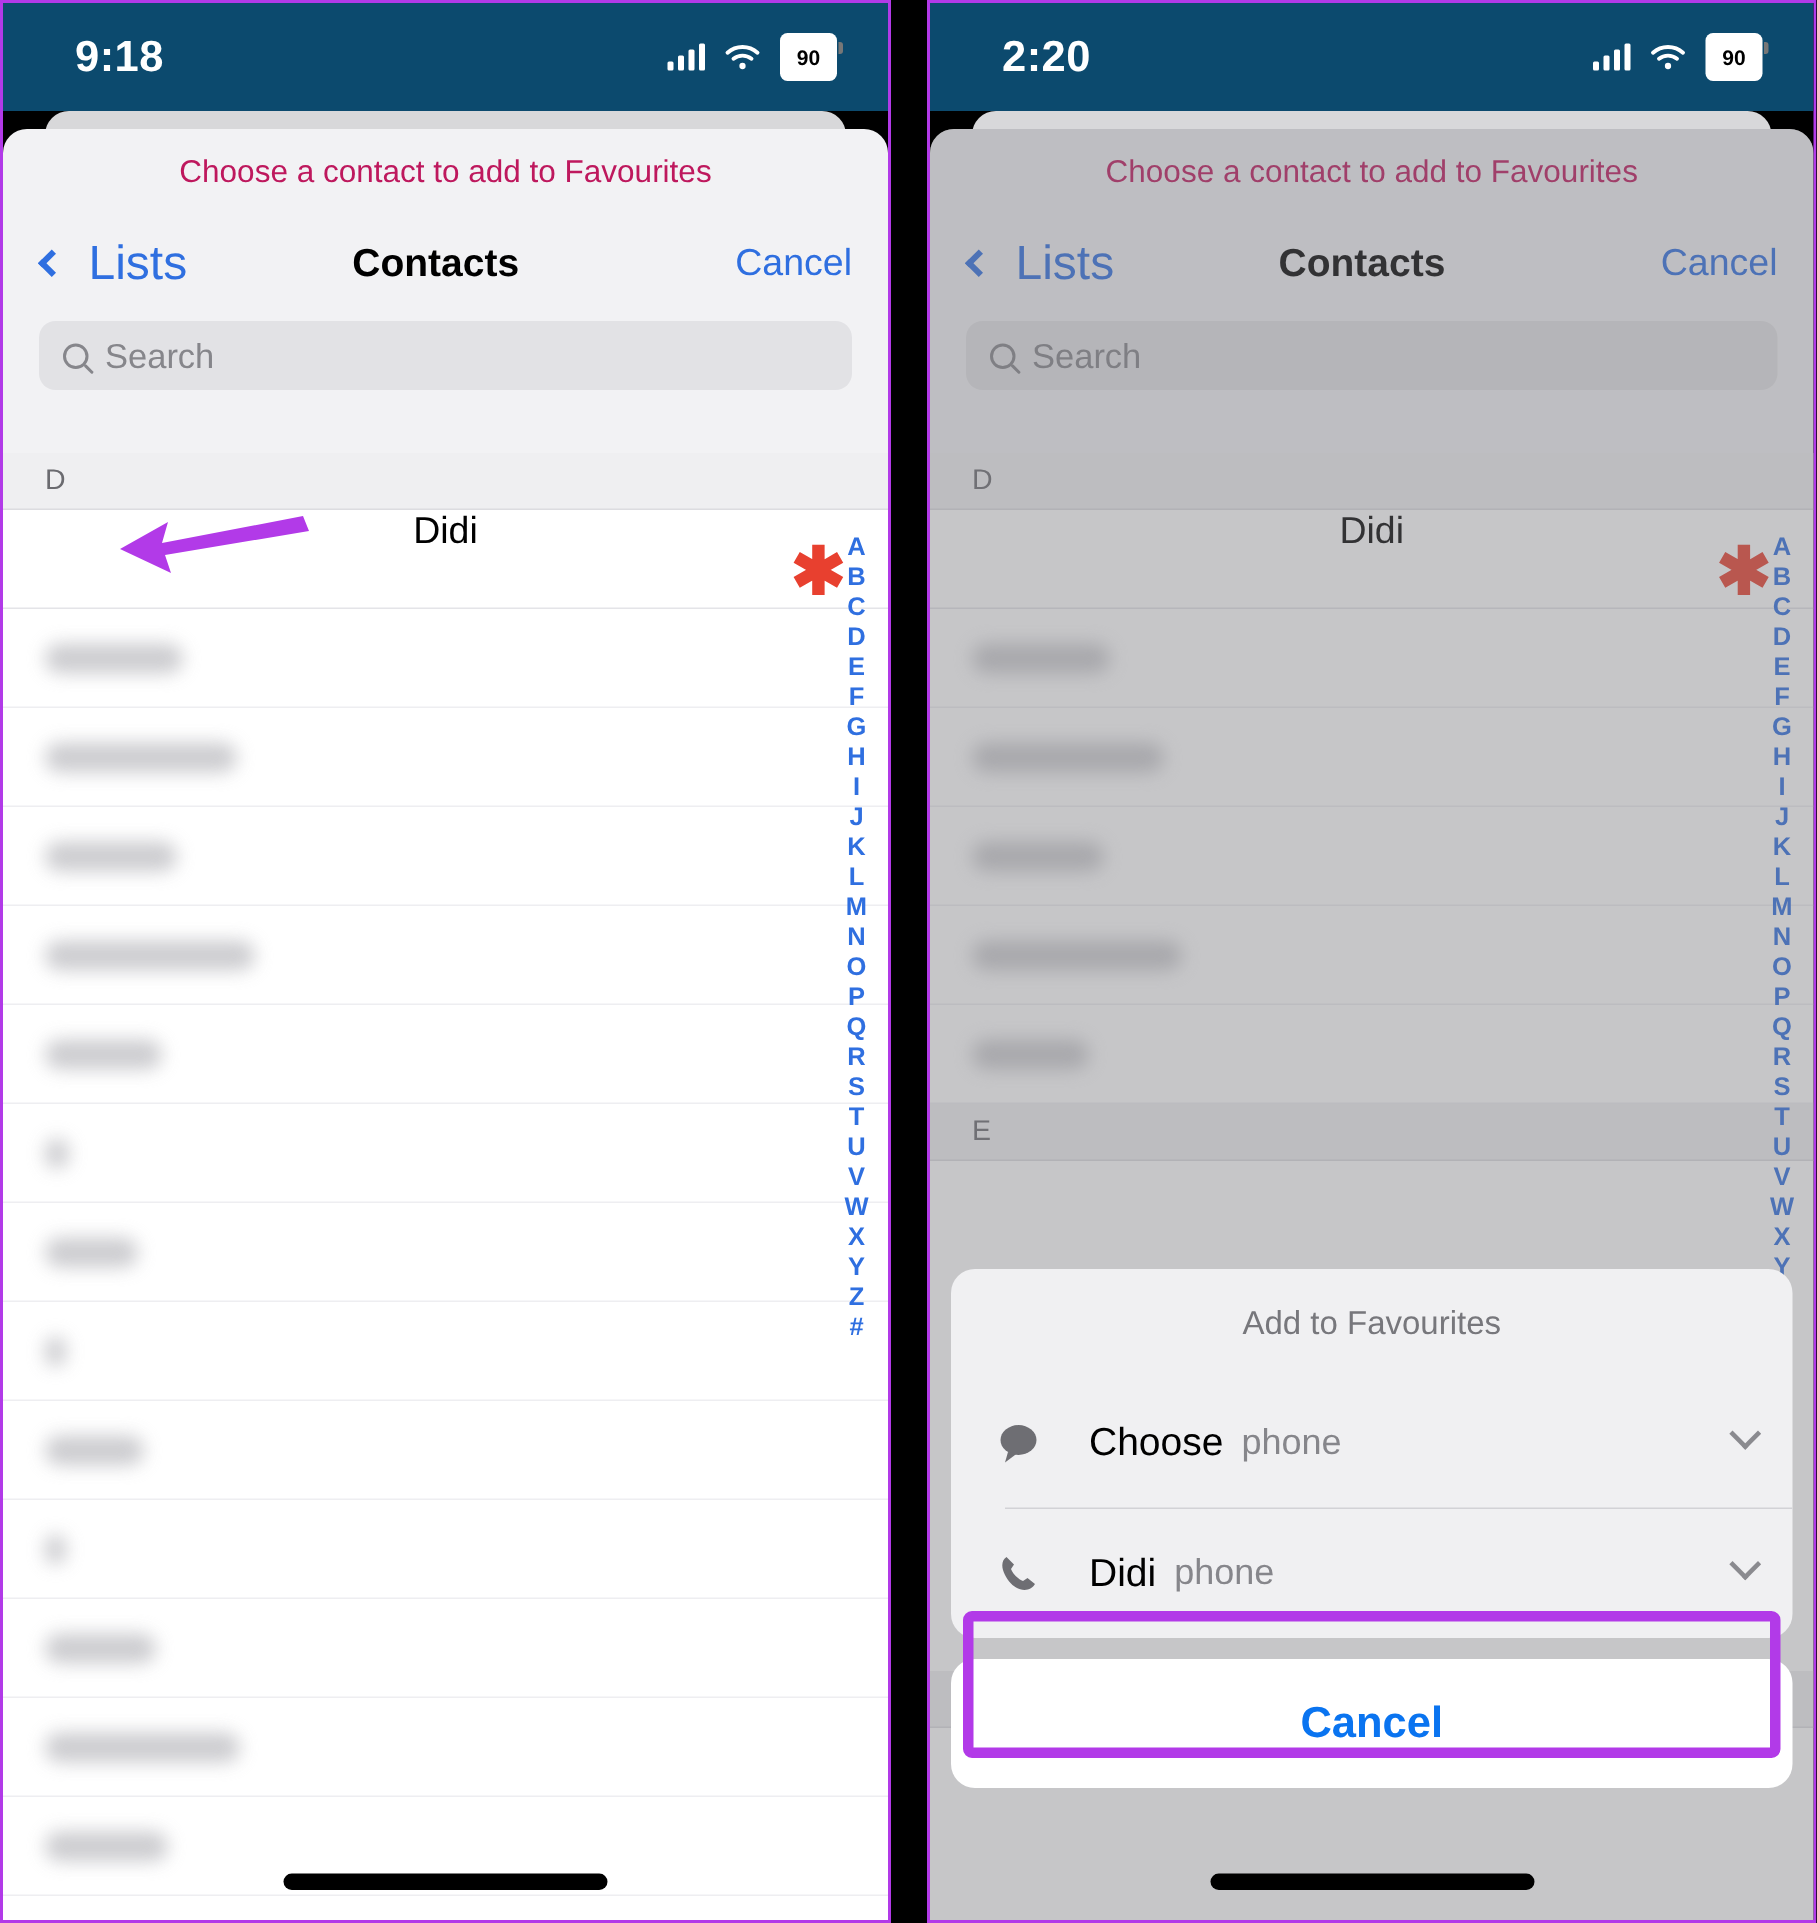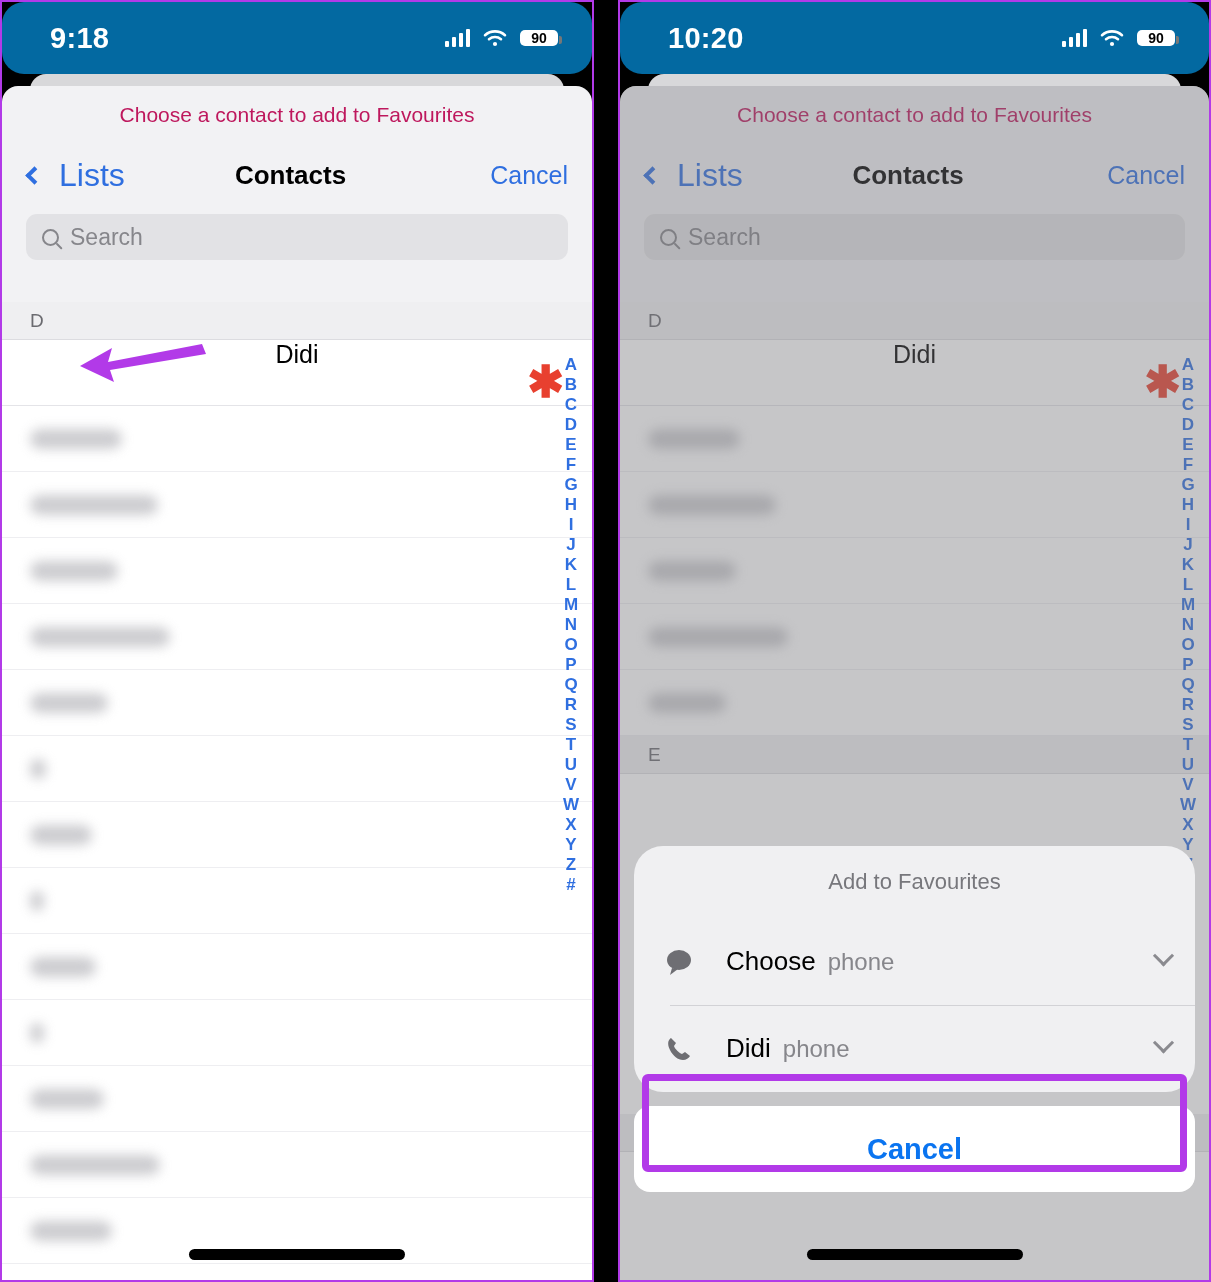--- a/index.html
+++ b/index.html
@@ -28,27 +28,26 @@
     overflow: hidden;
     border: 2px solid #b23ae8;
   }
   .panel-left  { width: 594px; }
   .panel-right { width: 593px; margin-left: 24px; }
 
   
   .status-bar {
     position: relative;
     height: 72px;
-    background: #0369a1;
+    background: #0c4a6e;
     display: flex;
     align-items: center;
     justify-content: space-between;
     padding: 0 34px 0 48px;
     z-index: 40;
-    border-radius: 22px;
   }
   .status-time {
     color: #fff;
     font-size: 29px;
     font-weight: bold;
     letter-spacing: .3px;
   }
   .status-right {
     display: flex;
     align-items: center;
@@ -56,21 +55,21 @@
   }
   .sig-bars { display: flex; align-items: flex-end; gap: 2.5px; height: 18px; }
   .sig-bars i { width: 4.5px; background: #fff; border-radius: 1px; display: block; }
   .sig-bars i:nth-child(1) { height: 6px; }
   .sig-bars i:nth-child(2) { height: 10px; }
   .sig-bars i:nth-child(3) { height: 14px; }
   .sig-bars i:nth-child(4) { height: 18px; }
 
   .batt {
     position: relative;
-    width: 38px; height: 16px;
+    width: 38px; height: 32px;
     border-radius: 5px;
     background: #fff;
     display: flex; align-items: center; justify-content: center;
   }
   .batt span { font-size: 14px; font-weight: bold; color: #000; line-height: 1; }
   .batt::after {
     content: "";
     position: absolute;
     right: -4px; top: 6px;
     width: 3px; height: 8px;
@@ -287,21 +286,21 @@
 
   
   .action-sheet {
     position: absolute;
     left: 14px; right: 14px;
     bottom: 88px;
     z-index: 45;
   }
   .as-group {
     background: #f0f0f2;
-    border-radius: 29px;
+    border-radius: 16px;
     overflow: hidden;
   }
   .as-title {
     height: 72px;
     display: flex;
     align-items: center;
     justify-content: center;
     font-size: 22px;
     color: #77777c;
   }
@@ -509,21 +508,21 @@
 
     <svg class="arrow-ann" viewBox="0 0 130 48">
       <path d="M124 2 L30 20 L34 6 L2 24 L36 40 L32 28 L128 12 Z" fill="#b23ae8"></path>
     </svg>
 
   </div>
 
   <div class="panel panel-right">
 
     <div class="status-bar">
-      <div class="status-time">10:20</div>
+      <div class="status-time">2:20</div>
       <div class="status-right">
         <div class="sig-bars">
             <i></i>
             <i></i>
             <i></i>
             <i></i>
           </div>
         <svg width="24" height="18" viewBox="0 0 24 18">
           <path d="M2 6.2 A15 15 0 0 1 22 6.2" stroke="#fff" stroke-width="2.6" fill="none" stroke-linecap="round"></path>
           <path d="M6 10.2 A9.5 9.5 0 0 1 18 10.2" stroke="#fff" stroke-width="2.6" fill="none" stroke-linecap="round"></path>

